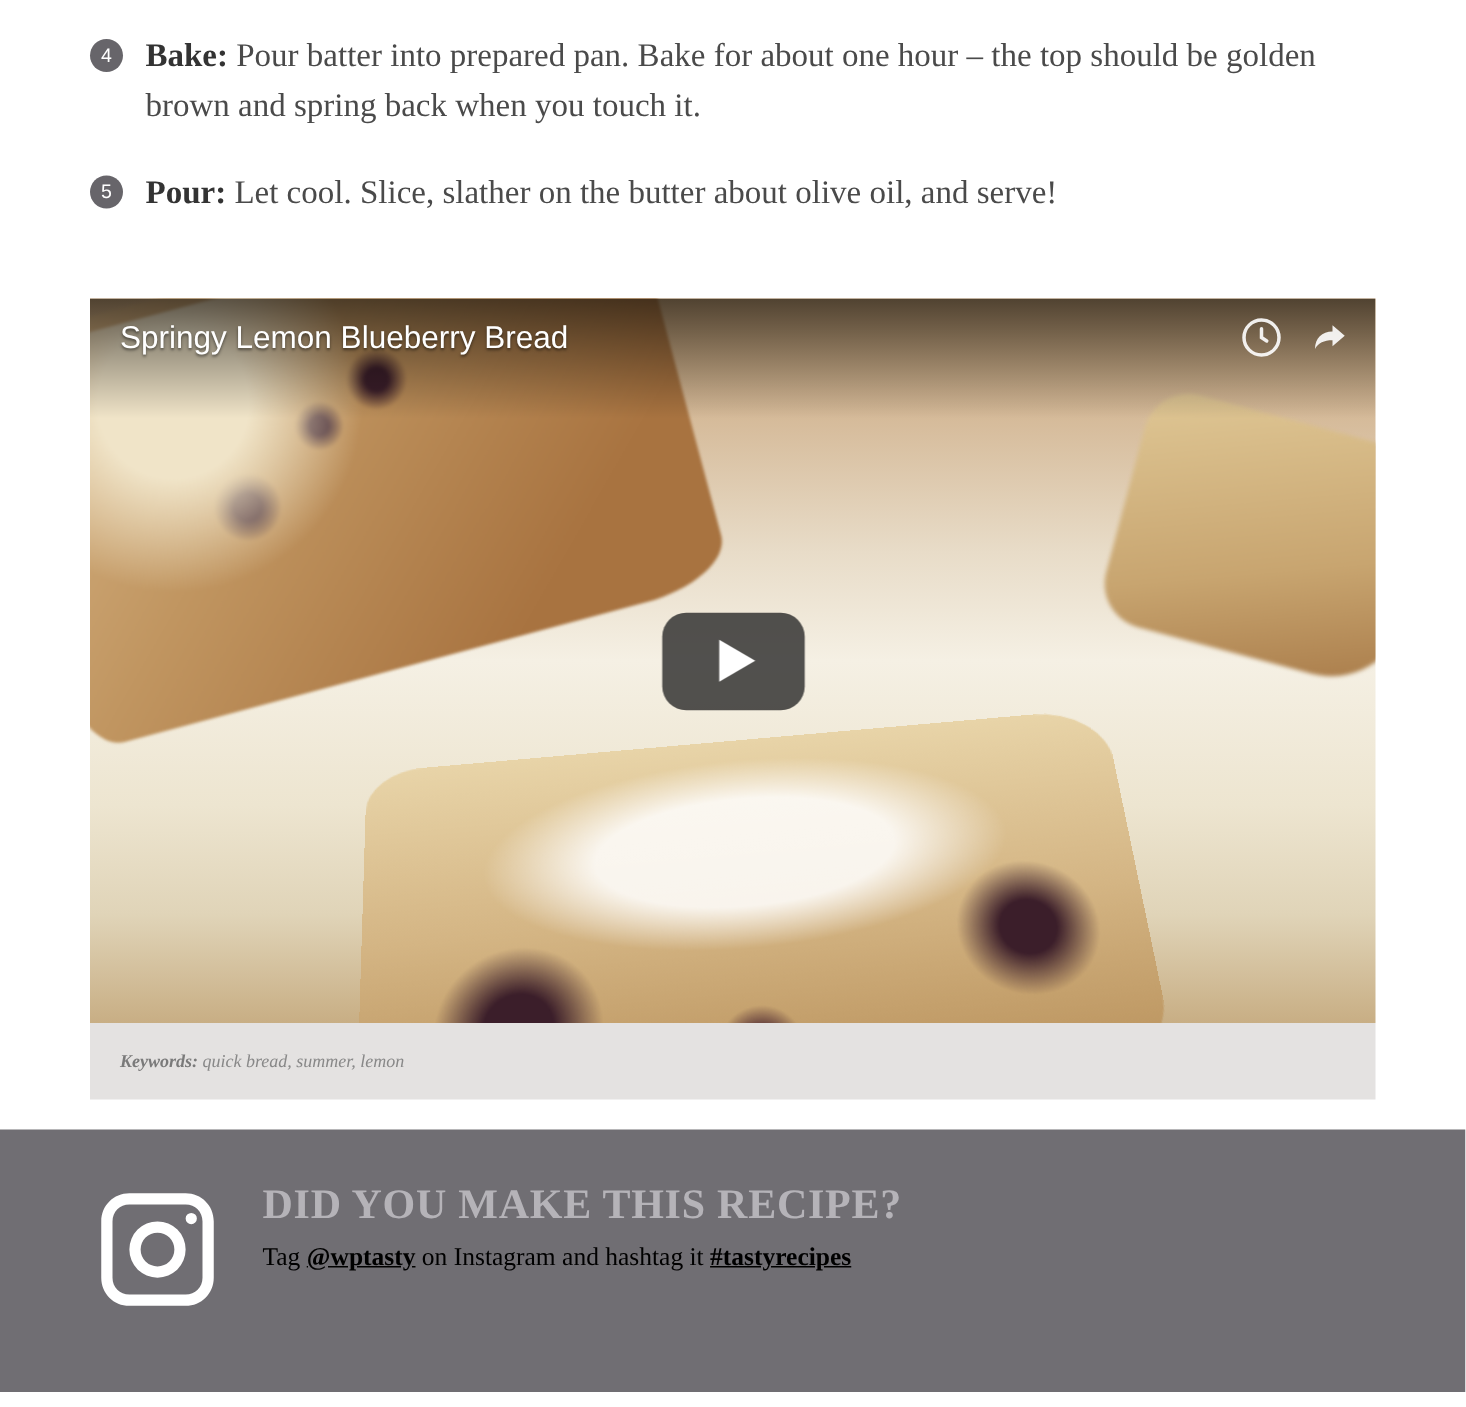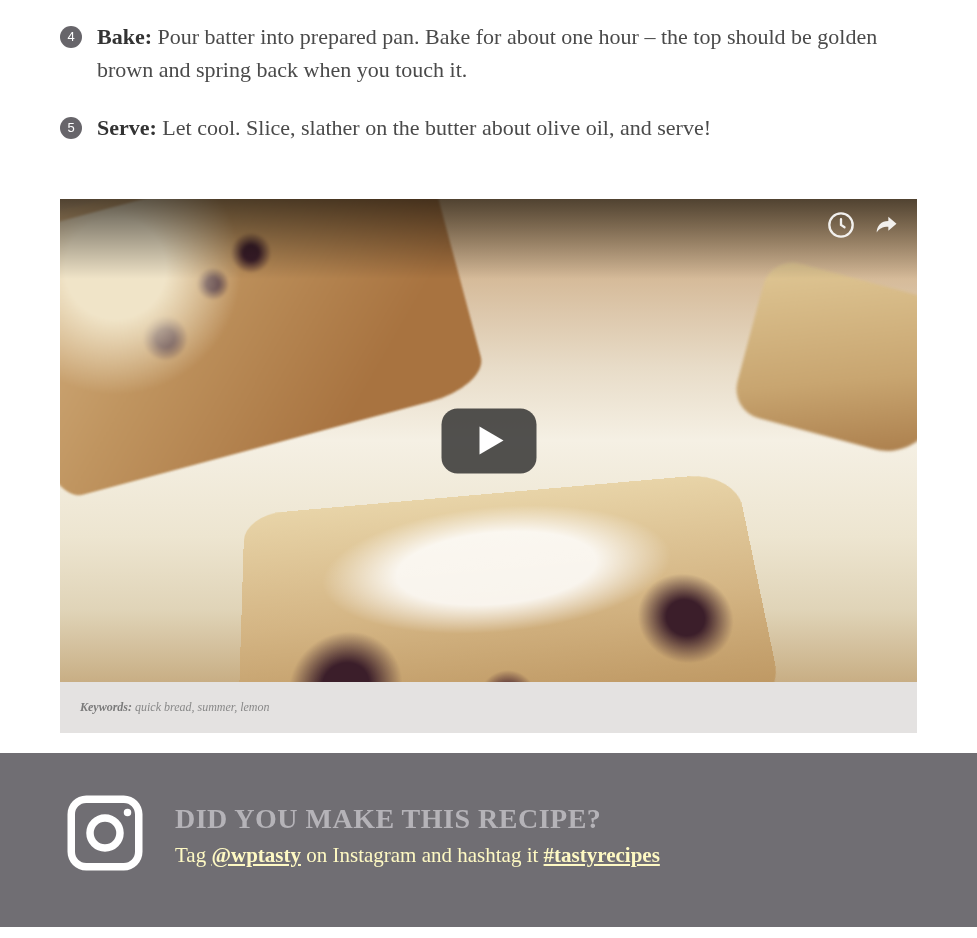--- a/index.html
+++ b/index.html
@@ -190,42 +190,41 @@
     }
     .keywords-bar strong {
       font-weight: bold;
       color: #7a7a7a;
     }
     .cta-footer {
       background: #706e73;
       padding: 35px 60px 45px 60px;
       margin-top: 20px;
       display: flex;
-      align-items: center;
       gap: 25px;
     }
     .instagram-icon svg {
       width: 90px;
       height: 90px;
       fill: #fff;
     }
     .cta-text {
       color: #d8d6d9;
       font-family: Georgia, serif;
     }
     .cta-heading {
       font-size: 28px;
       font-weight: bold;
       color: #b5b3b8;
       margin-bottom: 8px;
       letter-spacing: 0.5px;
     }
     .cta-sub {
-      font-size: 21px;
-      color: #fef9c3;
+      font-size: 17px;
+      color: #000000;
     }
     .cta-sub .link {
       text-decoration: underline;
       font-weight: bold;
       cursor: pointer;
     }
   </style>
 </head>
 <body>
 
@@ -234,33 +233,34 @@
     <div class="step">
       <div class="step-num">4</div>
       <div class="step-content">
         <strong>Bake:</strong>
         <span>Pour batter into prepared pan. Bake for about one hour – the top should be golden brown and spring back when you touch it.</span>
       </div>
     </div>
     <div class="step">
       <div class="step-num">5</div>
       <div class="step-content">
-        <strong>Serve:</strong>
+        <strong>Pour:</strong>
         <span>Let cool. Slice, slather on the butter about olive oil, and serve!</span>
       </div>
     </div>
   </div>
 
   <div class="video-embed">
     <div class="video-bread-bg">
       <div class="bread-loaf"></div>
       <div class="bread-piece"></div>
       <div class="bread-slice"></div>
     </div>
     <div class="video-gradient-top"></div>
+    <div class="video-title">Springy Lemon Blueberry Bread</div>
     <div class="video-controls-top">
       <span class="watch-later-icon">
         <svg width="28" height="28" viewBox="0 0 24 24" fill="none" stroke="rgba(255,255,255,0.9)" stroke-width="2">
             <circle cx="12" cy="12" r="10"></circle>
             <path d="M12 7v5l3 2" stroke-linecap="round"></path>
           </svg>
       </span>
       <span class="share-arrow-icon">
         <svg width="32" height="28" viewBox="0 0 24 24" fill="rgba(255,255,255,0.9)">
             <path d="M14 5l7 6-7 6v-3.5c-5 0-8 1.5-10 5 0-6 4-10 10-10V5z"></path>

